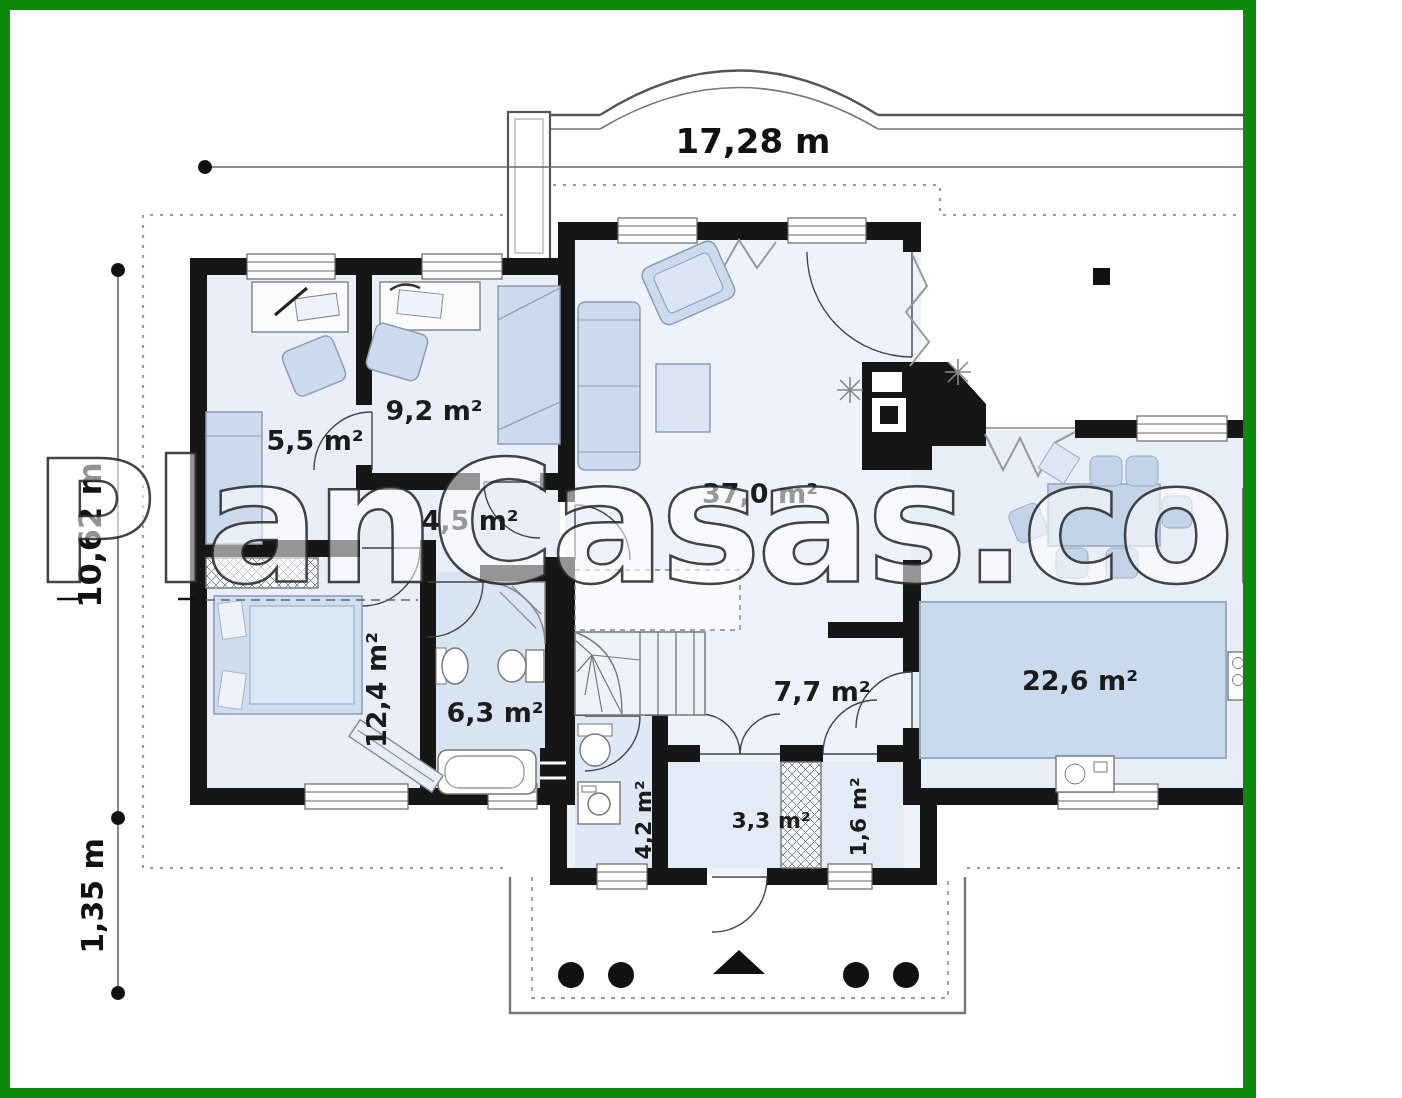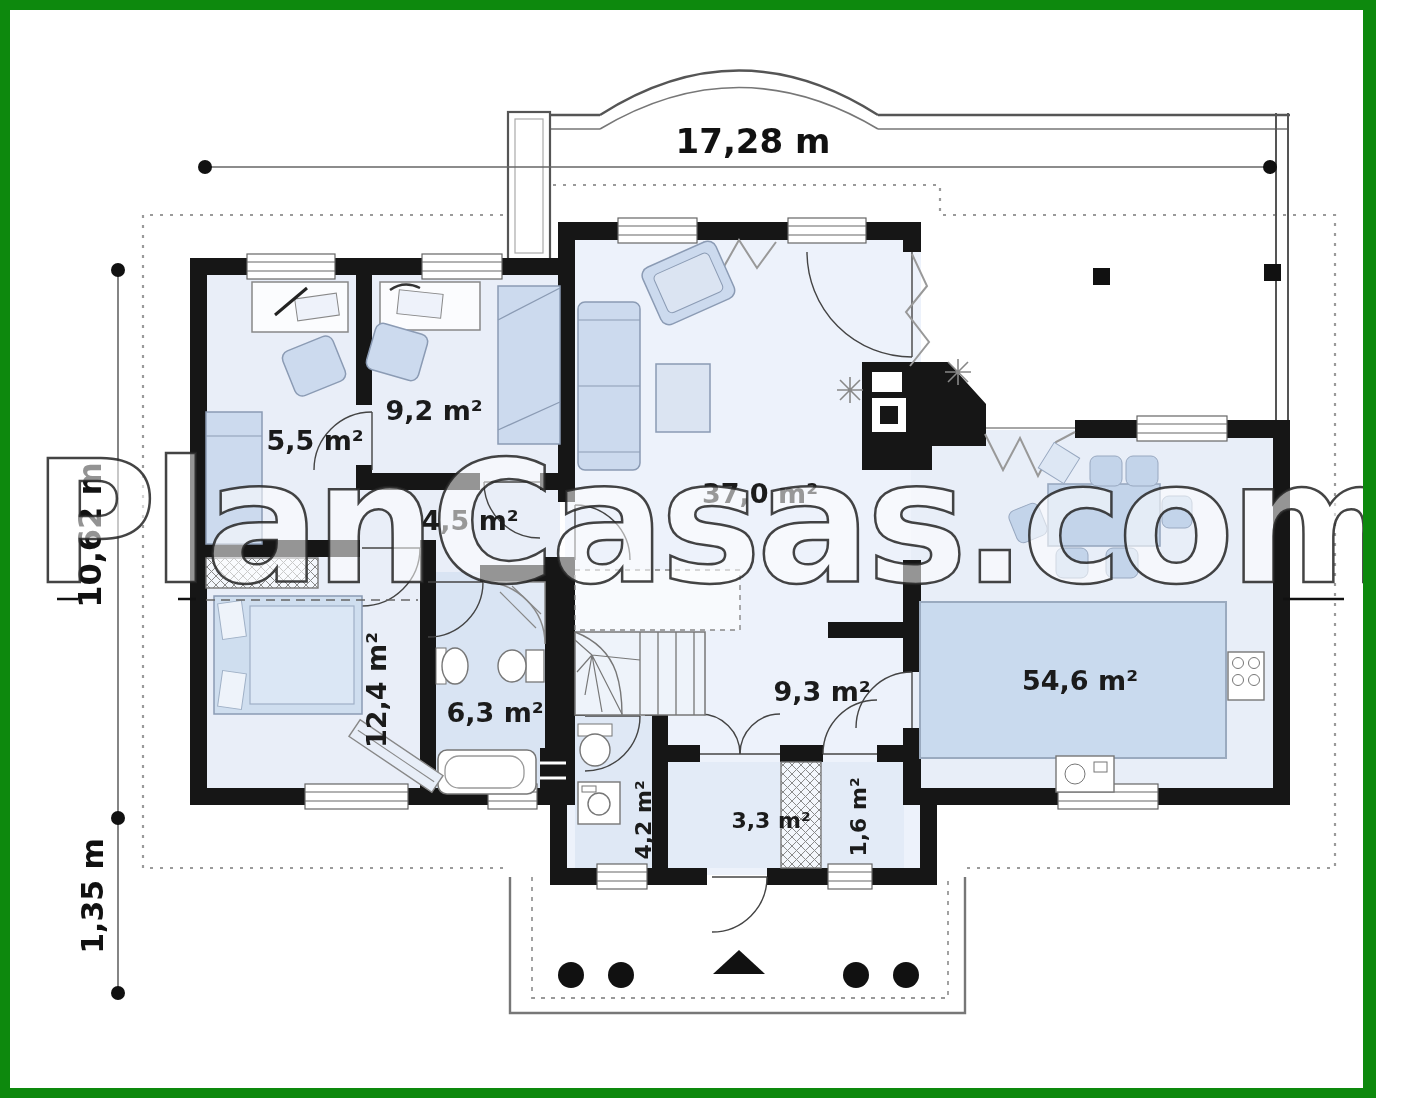--- a/index.html
+++ b/index.html
@@ -1,16 +1,16 @@
 <!DOCTYPE html>
 <html><head>
 <meta charset="utf-8">
 <style>
   html,body{margin:0;padding:0;background:#fff;}
-  .stage{position:relative;width:1376px;height:1098px;background:#fff;overflow:hidden;
+  .stage{position:relative;width:1256px;height:1098px;background:#fff;overflow:hidden;
          font-family:"DejaVu Sans","Liberation Sans",sans-serif;}
   .stage svg{position:absolute;left:0;top:0;z-index:1;}
   .lbl{position:absolute;z-index:2;font-weight:700;font-size:27px;color:#1b1b1b;
        white-space:nowrap;transform:translate(-50%,-50%);pointer-events:none;}
   .lbl.small{font-size:22px;}
   .lbl.rot{transform:translate(-50%,-50%) rotate(-90deg);}
   .dim{position:absolute;z-index:2;font-weight:700;font-size:34px;color:#111;
        white-space:nowrap;transform:translate(-50%,-50%);pointer-events:none;}
   .dim.rot{transform:translate(-50%,-50%) rotate(-90deg);font-size:32px;}
   .watermark{position:absolute;left:16px;top:430px;width:1402px;z-index:3;text-align:center;
@@ -365,22 +365,22 @@
 <div class="dim" style="left:753px;top:141px;">17,28 m</div>
 <div class="dim rot" style="left:90px;top:535px;">10,62 m</div>
 <div class="dim rot" style="left:92px;top:896px;font-size:30px;">1,35 m</div>
 
 <div class="lbl" style="left:315px;top:440px;">5,5 m²</div>
 <div class="lbl" style="left:434px;top:410px;">9,2 m²</div>
 <div class="lbl" style="left:470px;top:520px;">4,5 m²</div>
 <div class="lbl" style="left:760px;top:493px;">37,0 m²</div>
 <div class="lbl rot" style="left:376px;top:690px;">12,4 m²</div>
 <div class="lbl" style="left:495px;top:712px;">6,3 m²</div>
-<div class="lbl" style="left:822px;top:691px;">9,3 m²</div>
-<div class="lbl" style="left:1080px;top:680px;">54,6 m²</div>
+<div class="lbl" style="left:822px;top:691px;">7,7 m²</div>
+<div class="lbl" style="left:1080px;top:680px;">22,6 m²</div>
 <div class="lbl small rot" style="left:643px;top:820px;">4,2 m²</div>
 <div class="lbl small" style="left:735px;top:820px;margin-left:36px;">3,3 m²</div>
 <div class="lbl small rot" style="left:858px;top:817px;">1,6 m²</div>
 
 <div class="watermark">PlanCasas.com</div>
 
 <div class="frame"></div>
 
 </div>
 

